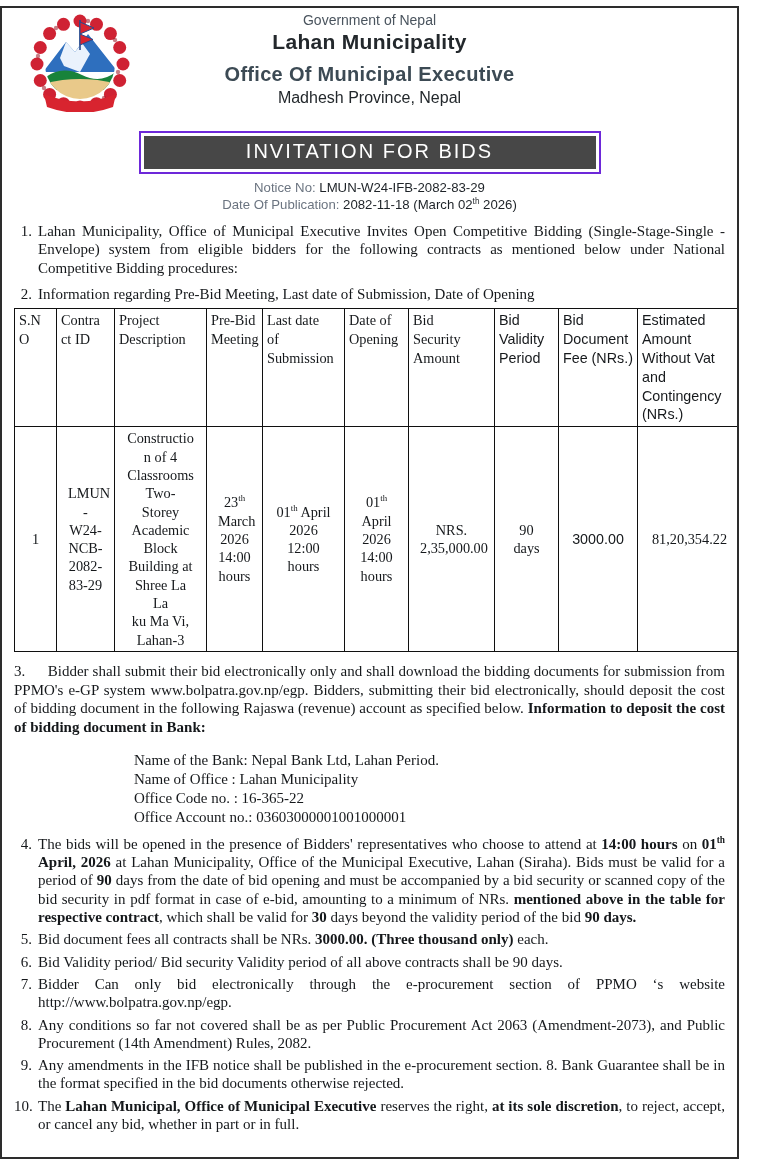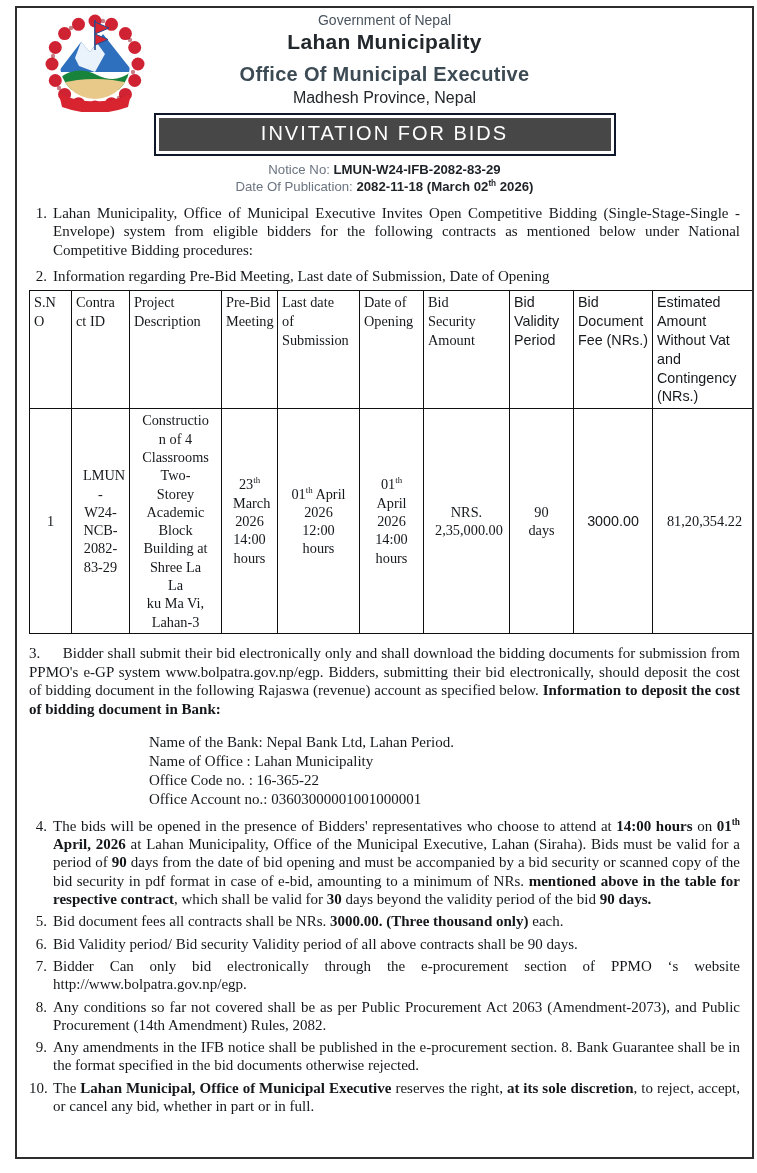--- a/index.html
+++ b/index.html
@@ -1,35 +1,35 @@
 <!DOCTYPE html>
 <html><head>
 <meta charset="utf-8">
 <style>
   html,body{margin:0;padding:0;background:#ffffff;}
   body{width:757px;height:1173px;position:relative;overflow:hidden;
        font-family:"Liberation Serif","DejaVu Serif",serif;color:#15181b;}
-  .frame{position:absolute;left:15px;top:6px;width:739px;height:1153px;
+  .frame{position:absolute;left:0;top:6px;width:739px;height:1153px;
          border:2px solid #2d2d2d;box-sizing:border-box;padding:2px 12px 0 12px;overflow:hidden;}
   
   .doc-header{position:relative;text-align:center;
               font-family:"Liberation Sans","DejaVu Sans",sans-serif;}
   .emblem{position:absolute;left:16px;top:2px;width:100px;height:100px;}
   .h-govt{font-size:14px;color:#4a545e;padding-top:2px;}
   .h-muni{font-size:21px;font-weight:700;color:#23282c;margin-top:2px;letter-spacing:.3px;}
   .h-office{font-size:20px;font-weight:700;color:#3c4a54;margin-top:9px;letter-spacing:.3px;}
   .h-addr{font-size:15px;color:#9aa2ab;margin-top:2px;}
   .h-prov{font-size:16px;color:#23282c;margin-top:3px;}
-  .banner-frame{margin:6px auto 0;width:462px;border:2px solid #0f172a;padding:3px;box-sizing:border-box;}
+  .banner-frame{margin:24px auto 0;width:462px;border:2px solid #6d28d9;padding:3px;box-sizing:border-box;}
   .banner{background:#474747;color:#ffffff;font-size:20px;letter-spacing:2px;
           padding:4px 0 6px;font-weight:500;}
   .notice{font-family:"Liberation Sans","DejaVu Sans",sans-serif;font-size:13.2px;margin-top:6px;}
   .notice + .notice{margin-top:2px;}
   .notice-label{color:#6b7480;}
-  .notice-value{color:#1d2227;font-weight:700;}
+  .notice-value{color:#1d2227;font-weight:400;}
   sup{font-size:62%;vertical-align:super;line-height:0;}
   
   .npara{position:relative;padding-left:24px;text-align:justify;
          font-size:15px;line-height:1.22;}
   .npara .num{position:absolute;left:0;width:18px;text-align:right;}
   .intro{margin-top:10px;}
   .intro .npara + .npara{margin-top:8px;}
   .terms{margin-top:8px;}
   .terms .npara{margin-top:4px;}
   .p3{margin-top:10px;text-align:justify;font-size:15px;line-height:1.24;}

